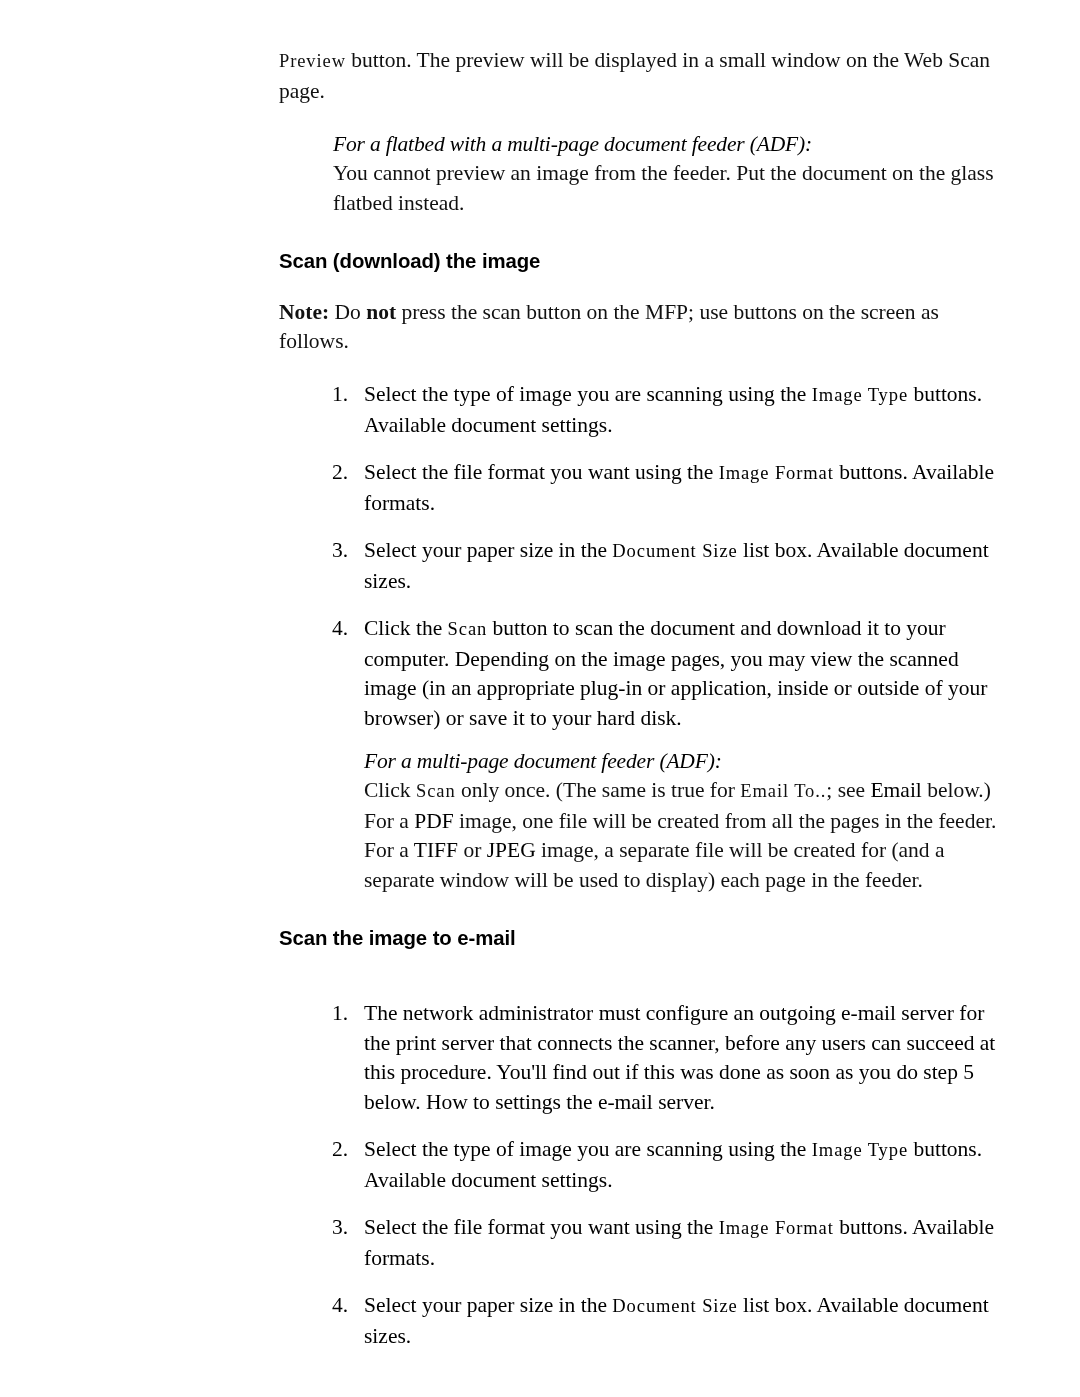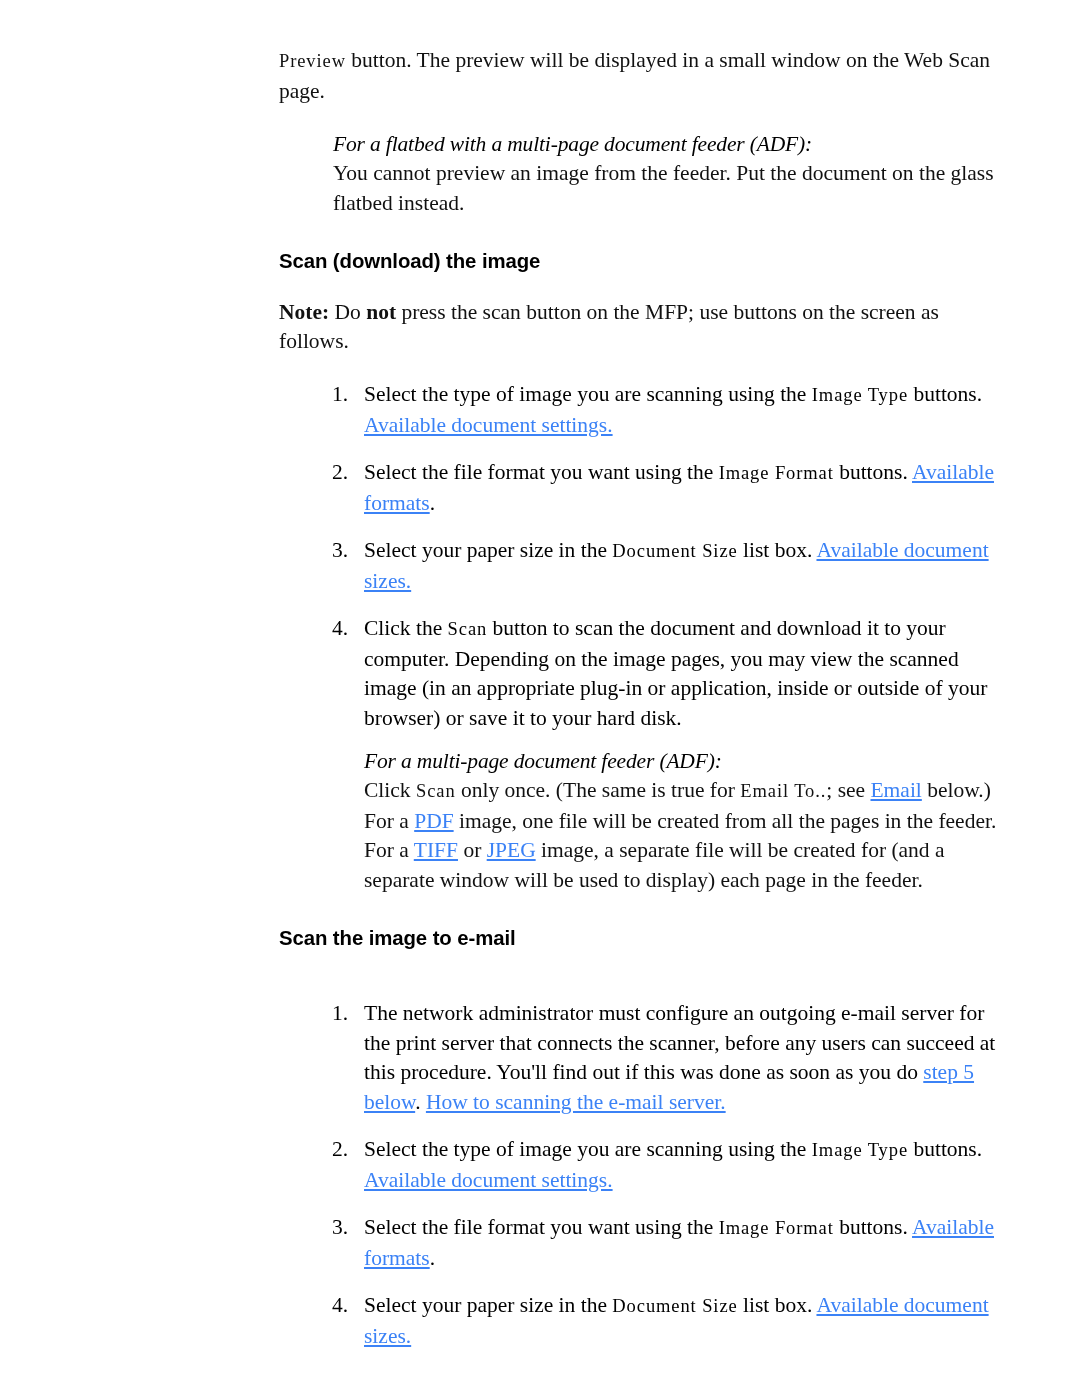--- a/index.html
+++ b/index.html
@@ -70,22 +70,21 @@
   
   .ui {
     font-family: "Liberation Serif", "DejaVu Serif", serif;
     font-size: 18.5px;
     letter-spacing: 0.9px;
     white-space: nowrap;
   }
 
   
   a.lnk, .lnk {
-    color: #3b82f6;
-    text-decoration: underline;
+    color: #000000;
     text-underline-offset: 2px;
     cursor: pointer;
   }
 
   
   ol.steps {
     margin: 0;
     padding: 0;
     list-style: none;
   }
@@ -169,21 +168,21 @@
     <h2 class="section">Scan the image to e-mail</h2>
 
     <div class="gap-md"></div>
 
 
     <div class="gap-md"></div>
 
     <ol class="steps">
       <li>
         <span class="num">1.</span>
-        <span class="li-inner"><span>The network administrator must configure an outgoing e-mail server for the print server that connects the scanner, before any users can succeed at this procedure. You'll find out if this was done as soon as you do </span><a class="lnk">step 5 below</a><span>. </span><a class="lnk">How to scanning the e-mail server.</a></span>
+        <span class="li-inner"><span>The network administrator must configure an outgoing e-mail server for the print server that connects the scanner, before any users can succeed at this procedure. You'll find out if this was done as soon as you do </span><a class="lnk">step 5 below</a><span>. </span><a class="lnk">How to settings the e-mail server.</a></span>
       </li>
 
       <li>
         <span class="num">2.</span>
         <span class="li-inner"><span>Select the type of image you are scanning using the </span><span class="ui">Image Type</span><span> buttons. </span><a class="lnk">Available document settings.</a></span>
       </li>
 
       <li>
         <span class="num">3.</span>
         <span class="li-inner"><span>Select the file format you want using the </span><span class="ui">Image Format</span><span> buttons. </span><a class="lnk">Available formats</a><span>.</span></span>

